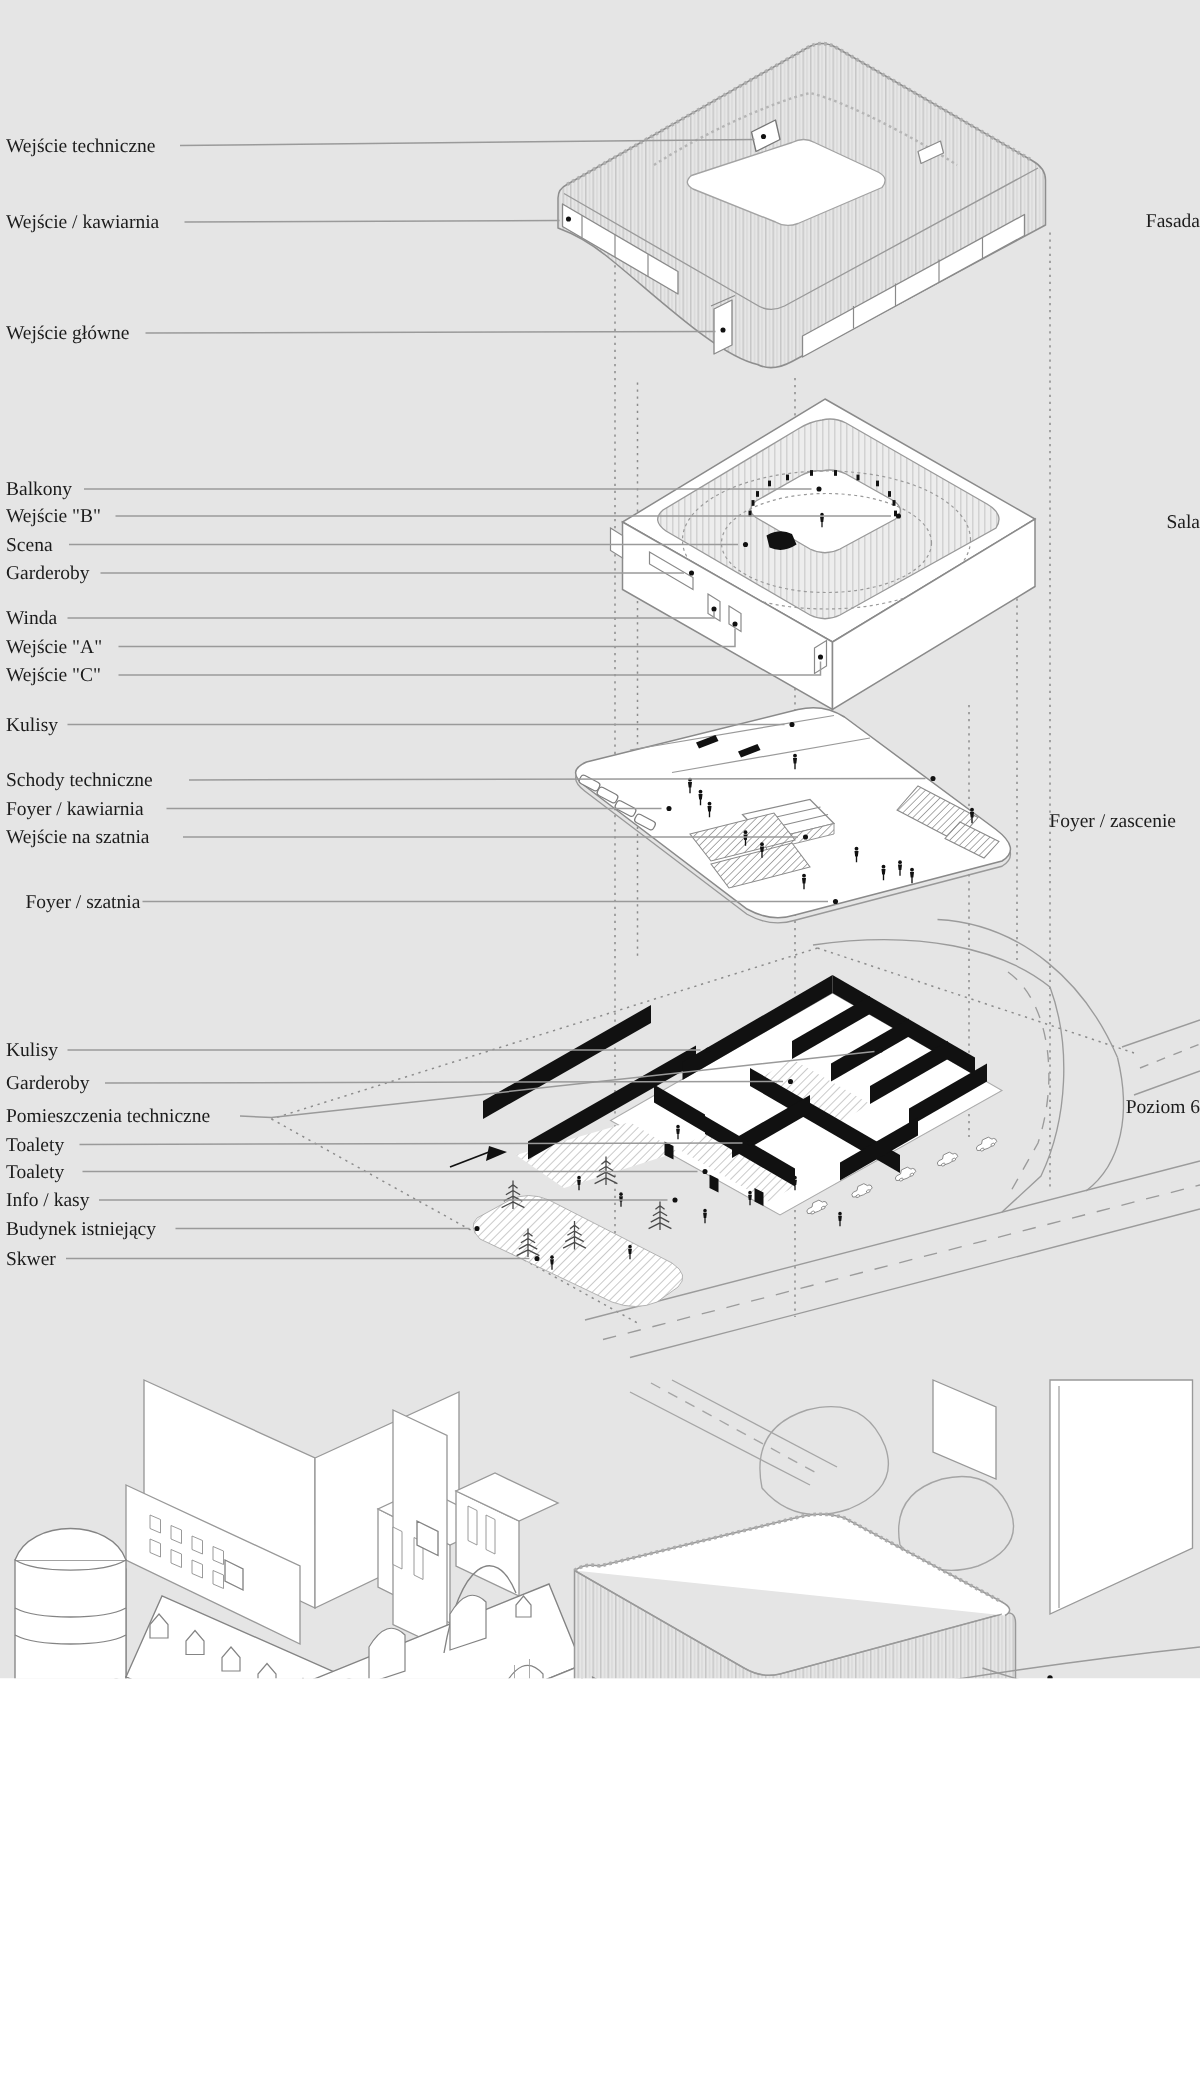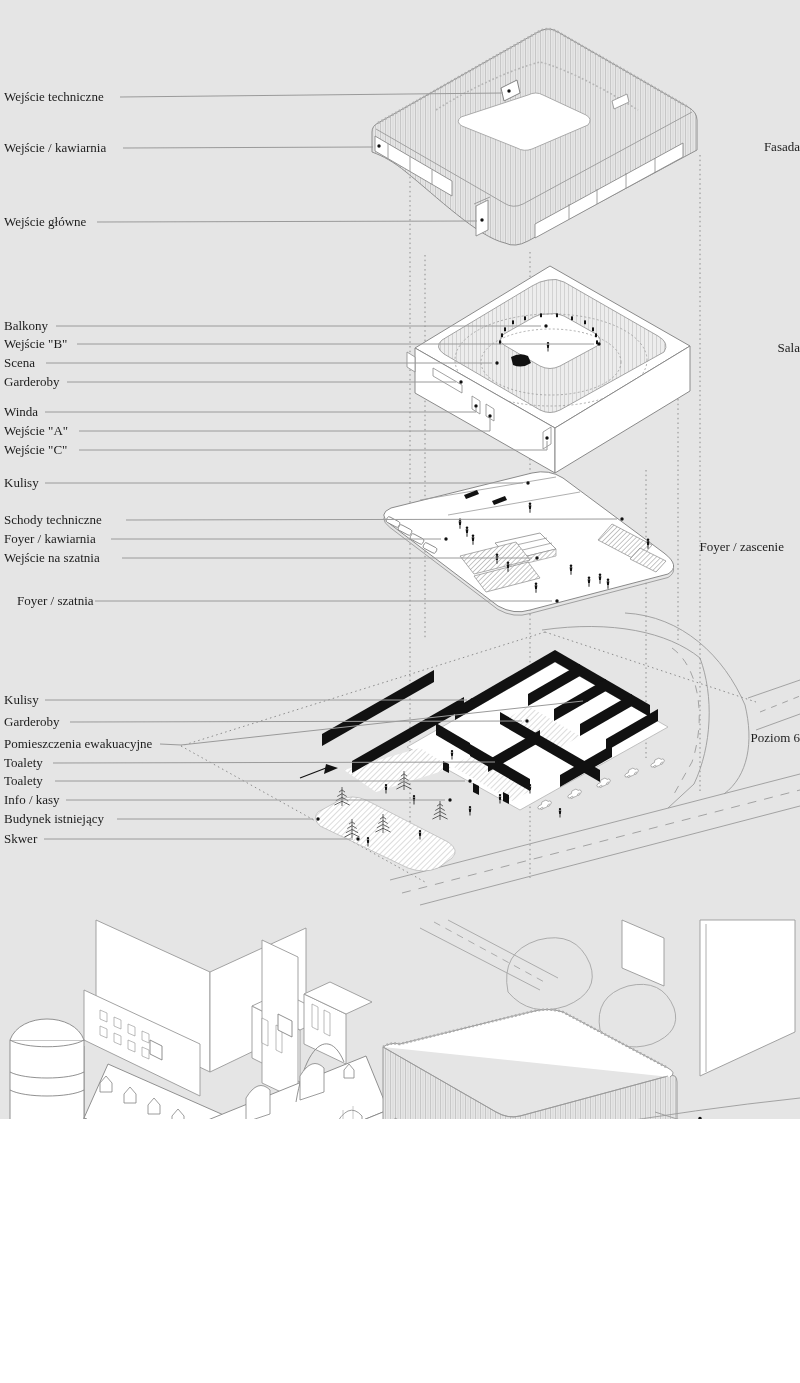--- a/index.html
+++ b/index.html
@@ -504,21 +504,21 @@
 <div class="lbl" style="left:4px;top:443px">Wejście "C"</div>
 
 <div class="lbl" style="left:4px;top:476px">Kulisy</div>
 <div class="lbl" style="left:4px;top:513px">Schody techniczne</div>
 <div class="lbl" style="left:4px;top:532px">Foyer / kawiarnia</div>
 <div class="lbl" style="left:4px;top:551px">Wejście na szatnia</div>
 <div class="lbl" style="left:17px;top:594px">Foyer / szatnia</div>
 
 <div class="lbl" style="left:4px;top:693px">Kulisy</div>
 <div class="lbl" style="left:4px;top:715px">Garderoby</div>
-<div class="lbl" style="left:4px;top:737px">Pomieszczenia ewakuacyjne</div>
+<div class="lbl" style="left:4px;top:737px">Pomieszczenia techniczne</div>
 <div class="lbl" style="left:4px;top:756px">Toalety</div>
 <div class="lbl" style="left:4px;top:774px">Toalety</div>
 <div class="lbl" style="left:4px;top:793px">Info / kasy</div>
 <div class="lbl" style="left:4px;top:812px">Budynek istniejący</div>
 <div class="lbl" style="left:4px;top:832px">Skwer</div>
 
 <div class="lbl right" style="right:0px;top:140px">Fasada</div>
 <div class="lbl right" style="right:0px;top:341px">Sala</div>
 <div class="lbl right" style="right:16px;top:540px">Foyer / zascenie</div>
 <div class="lbl right" style="right:0px;top:731px">Poziom 6</div>

